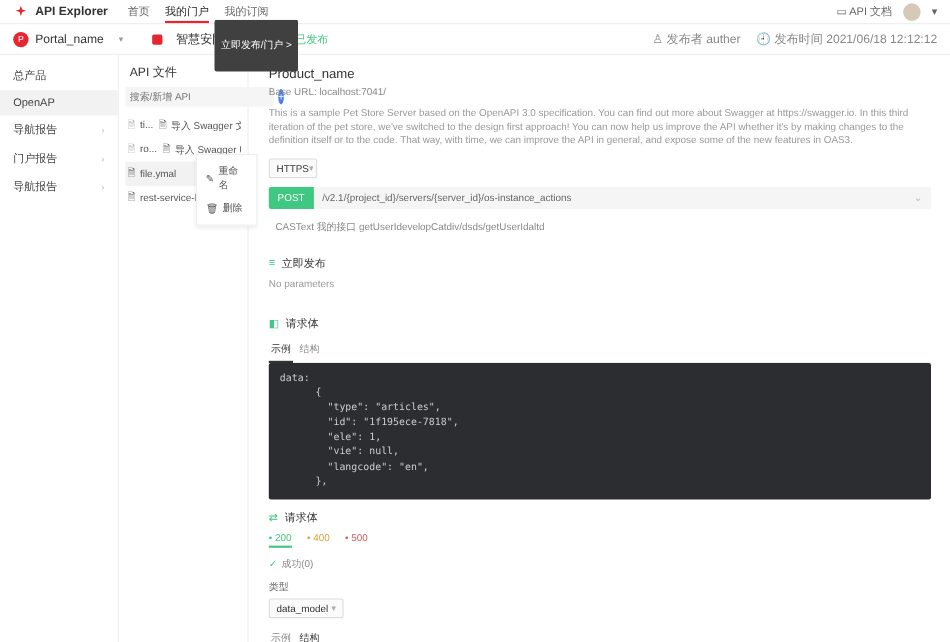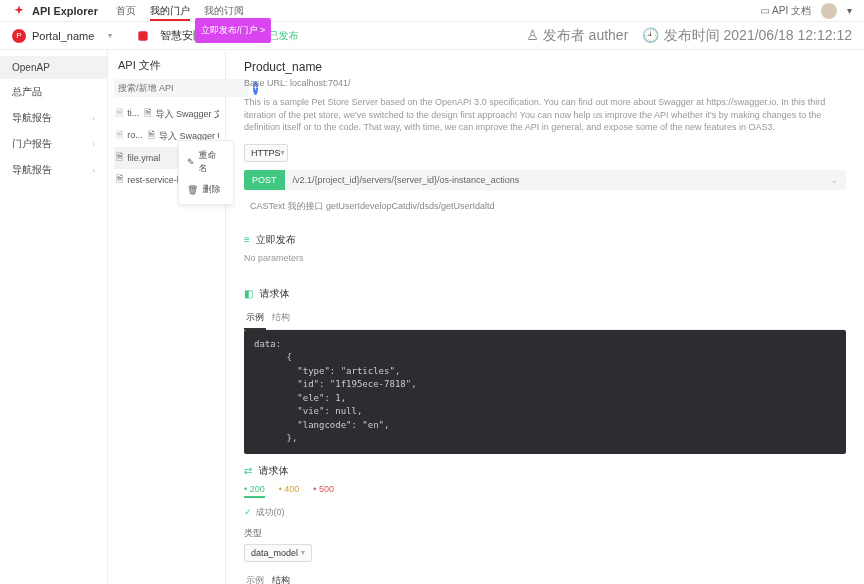--- a/index.html
+++ b/index.html
@@ -4,36 +4,36 @@
 <style>
 * { margin:0; padding:0; box-sizing:border-box; font-family:-apple-system,BlinkMacSystemFont,"Segoe UI",sans-serif; }
 body { background:#fff; font-size:11px; color:#333; width:864px; height:584px; overflow:hidden; }
 .top-nav { height:22px; display:flex; align-items:center; padding:0 12px; border-bottom:1px solid #eee; }
 .logo { width:14px; height:14px; margin-right:6px; }
 .brand { font-size:11px; font-weight:600; color:#333; margin-right:18px; }
 .nav-tabs { display:flex; gap:14px; height:100%; align-items:center; position:relative; }
 .nav-tab { font-size:10px; color:#666; cursor:pointer; height:100%; display:flex; align-items:center; position:relative; }
 .nav-tab.active { color:#222; font-weight:500; }
 .nav-tab.active::after { content:""; position:absolute; bottom:0; left:0; right:0; height:2px; background:#e6262e; }
-.tooltip-black { position:absolute; top:18px; left:195px; background:#d946ef; color:#fff; font-size:9px; padding:6px 6px; border-radius:2px; white-space:nowrap; }
+.tooltip-black { position:absolute; top:18px; left:195px; background:#404040; color:#fff; font-size:9px; padding:17px 6px; border-radius:2px; white-space:nowrap; }
 .nav-right { margin-left:auto; display:flex; align-items:center; gap:10px; font-size:10px; color:#666; }
 .avatar { width:16px; height:16px; border-radius:50%; background:#d8c8b8; }
 .sub-header { height:28px; display:flex; align-items:center; padding:0 12px; border-bottom:1px solid #eee; }
 .portal-badge { width:14px; height:14px; border-radius:50%; background:#e6262e; display:flex; align-items:center; justify-content:center; color:#fff; font-size:8px; margin-right:6px; }
 .portal-name { font-size:11px; color:#333; }
 .portal-drop { flex:0 0 100px; display:flex; align-items:center; }
 .portal-caret { margin-left:auto; color:#999; font-size:8px; }
 .sub-mid { display:flex; align-items:center; margin-left:24px; gap:10px; }
 .app-ico { width:14px; height:14px; }
 .app-name { font-size:11px; color:#333; }
 .small-caret { color:#999; font-size:8px; }
 .icon-btn { color:#888; font-size:11px; cursor:pointer; }
 .status-dot { width:10px; height:10px; border-radius:50%; background:#40c781; display:inline-block; }
 .status-text { font-size:10px; color:#40c781; }
-.sub-right { margin-left:auto; display:flex; align-items:flex-end; gap:14px; font-size:14px; color:#888; }
+.sub-right { margin-left:auto; display:flex; align-items:flex-end; gap:14px; font-size:11px; color:#888; }
 .layout { display:flex; height:calc(100% - 50px); }
 .sidebar { width:108px; border-right:1px solid #eee; padding-top:6px; }
 .side-item { padding:6px 12px; font-size:10px; color:#444; display:flex; align-items:center; cursor:pointer; }
 .side-item.active { background:#f2f2f2; }
 .side-item .arrow { margin-left:auto; color:#bbb; font-size:8px; }
 .file-panel { width:118px; border-right:1px solid #eee; padding:8px 6px; }
 .file-title { font-size:11px; font-weight:500; margin-bottom:6px; padding-left:4px; }
 .search-row { display:flex; align-items:center; gap:4px; margin-bottom:6px; }
 .search-input { flex:1; height:18px; border:none; background:#f5f5f5; border-radius:2px; font-size:9px; padding:0 14px 0 4px; color:#999; }
 .search-add { width:14px; height:14px; border-radius:50%; background:#4a7ef5; color:#fff; display:flex; align-items:center; justify-content:center; font-size:9px; cursor:pointer; }
@@ -108,25 +108,25 @@
     <span class="status-text">已发布</span>
   </div>
   <div class="sub-right">
     <span>♙ <span>发布者</span>&nbsp;<span>auther</span></span>
     <span>🕘 <span>发布时间</span>&nbsp;<span>2021/06/18 12:12:12</span></span>
   </div>
 </div>
 
 <div class="layout">
   <div class="sidebar">
+    <div class="side-item">
+        <span>总产品</span>
+      </div>
     <div class="side-item active">
         <span>OpenAP</span>
-      </div>
-    <div class="side-item">
-        <span>总产品</span>
       </div>
     <div class="side-item">
         <span>导航报告</span>
         <span class="arrow">›</span>
       </div>
     <div class="side-item">
         <span>门户报告</span>
         <span class="arrow">›</span>
       </div>
     <div class="side-item">

